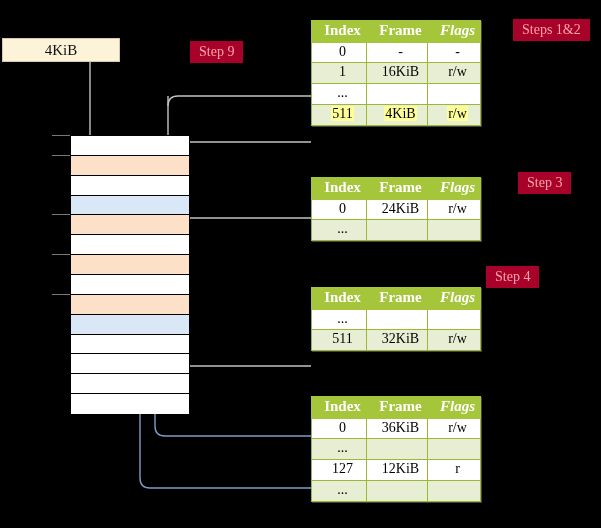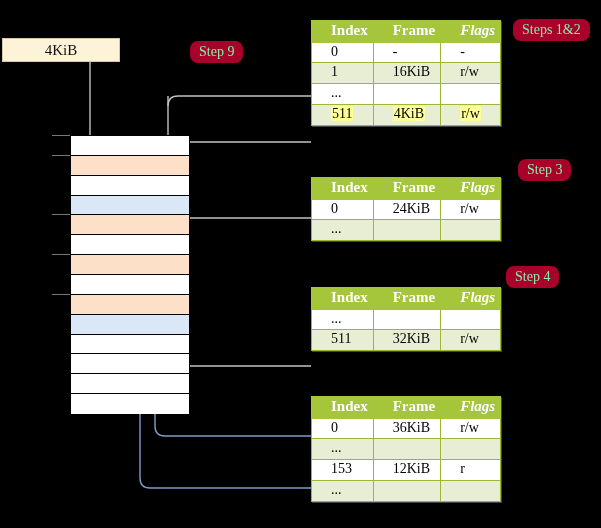--- a/index.html
+++ b/index.html
@@ -37,32 +37,32 @@
     align-items: center;
     justify-content: center;
     font-size: 15px;
     color: #111;
   }
 
   
   .step-badge {
     position: absolute;
     background: #a8022a;
-    color: #86efac;
+    color: #fca5a5;
     font-size: 14px;
     padding: 3px 9px 4px 9px;
-    border-radius: 8px;
+    border-radius: 0;
     white-space: nowrap;
     box-shadow: 0 1px 0 rgba(0,0,0,0.4);
     line-height: 1.1;
   }
   .badge-step0  { left: 190px; top: 41px; }
   .badge-steps12{ left: 513px; top: 19px; }
-  .badge-step3  { left: 518px; top: 159px; }
-  .badge-step4  { left: 506px; top: 266px; }
+  .badge-step3  { left: 518px; top: 172px; }
+  .badge-step4  { left: 486px; top: 266px; }
 
   
   .mem-col {
     position: absolute;
     left: 70px;
     top: 135px;
     width: 120px;
     height: 278px;
     border: 1px solid #000;
     box-sizing: border-box;
@@ -93,24 +93,24 @@
   .ptable {
     position: absolute;
     width: 170px;
     border-collapse: collapse;
     background: #ffffff;
     font-size: 14px;
     box-shadow: 1px 1px 0 rgba(120,120,120,0.55);
   }
   .ptable td, .ptable th {
     border: 1px solid #9ab832;
-    padding: 2px 5px 3px 19px;
+    padding: 2px 5px 3px 12px;
     height: 20px;
     box-sizing: border-box;
-    text-align: left;
+    text-align: center;
     font-weight: normal;
     vertical-align: middle;
     line-height: 1.05;
   }
   .ptable th {
     background: #a5c53a;
     color: #ffffff;
     font-weight: bold;
     font-size: 15px;
     border-color: #a5c53a;
@@ -309,21 +309,21 @@
           <td class="col-index">0</td>
           <td class="col-frame">36KiB</td>
           <td class="col-flags">r/w</td>
         </tr>
         <tr class="alt">
           <td class="col-index">...</td>
           <td class="col-frame"></td>
           <td class="col-flags"></td>
         </tr>
         <tr>
-          <td class="col-index">153</td>
+          <td class="col-index">127</td>
           <td class="col-frame">12KiB</td>
           <td class="col-flags">r</td>
         </tr>
         <tr class="alt">
           <td class="col-index">...</td>
           <td class="col-frame"></td>
           <td class="col-flags"></td>
         </tr>
       </tbody>
     </table>

